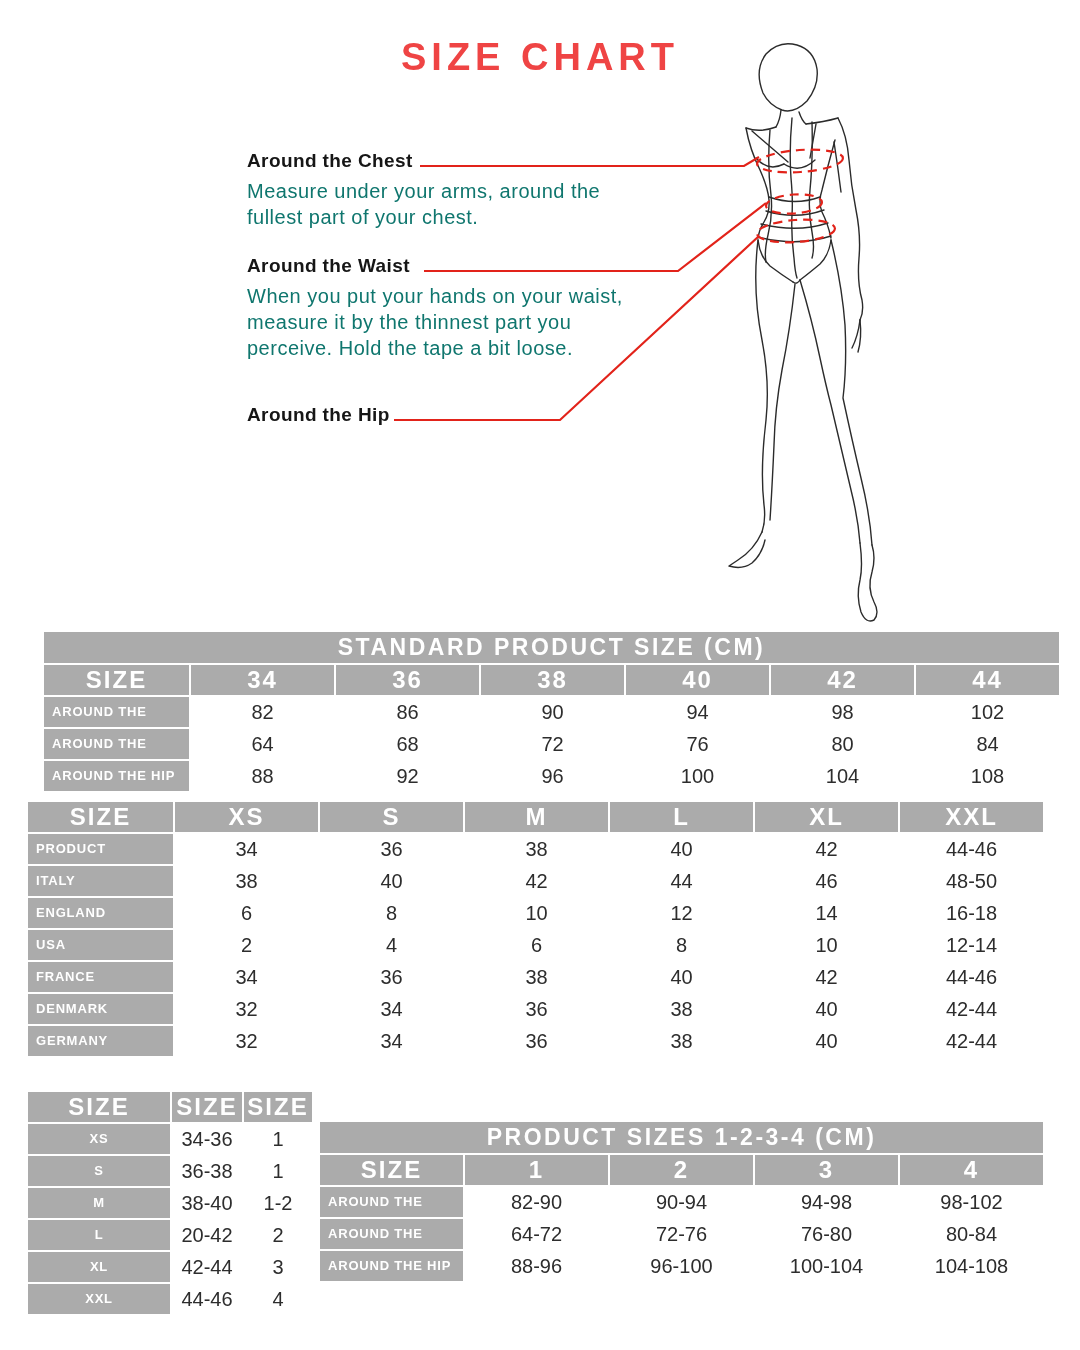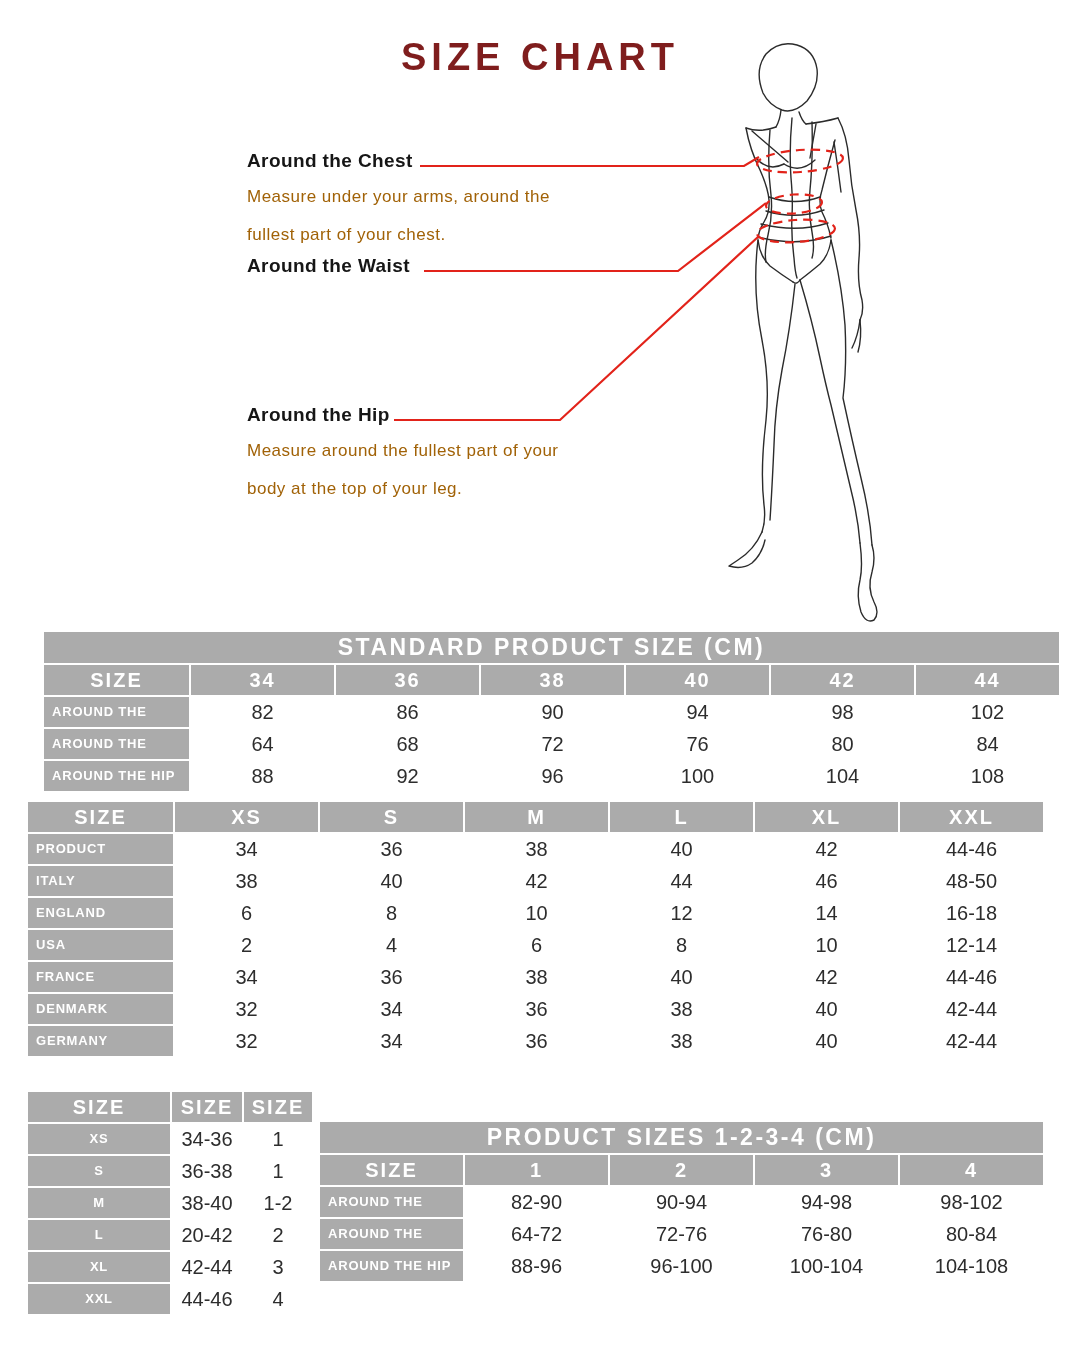--- a/index.html
+++ b/index.html
@@ -4,38 +4,38 @@
 <style>
   html,body{margin:0;padding:0;background:#fff;}
   .page{
     position:relative;width:1080px;height:1350px;background:#ffffff;
     font-family:"Liberation Sans","DejaVu Sans",sans-serif;overflow:hidden;
   }
   
   .hero{position:absolute;left:0;top:0;width:1080px;height:632px;}
   .page-title{
     position:absolute;left:0;top:36px;width:1080px;text-align:center;
-    font-size:38px;font-weight:700;letter-spacing:5px;color:#7f1d1d;margin:0;
+    font-size:38px;font-weight:700;letter-spacing:5px;color:#ef4444;margin:0;
   }
   .figure-svg{position:absolute;left:0;top:0;width:1080px;height:632px;}
   .guide{position:absolute;left:247px;width:400px;}
   .guide .g-label{font-size:19px;font-weight:700;color:#161616;letter-spacing:.4px;margin-bottom:6px;}
-  .guide .g-desc{font-size:17px;color:#a16207;line-height:38px;letter-spacing:.5px;white-space:pre-line;}
+  .guide .g-desc{font-size:20px;color:#0f766e;line-height:26px;letter-spacing:.5px;white-space:pre-line;}
   .g0{top:150px;}
   .g1{top:255px;}
   .g2{top:404px;}
   
   .tbl{position:absolute;}
   .t-title{
     height:31px;background:#ababab;color:#ffffff;text-align:center;
     font-size:23px;font-weight:700;letter-spacing:2.5px;line-height:31px;
   }
   .t-grid{display:grid;gap:2px;margin-top:2px;background:#ffffff;}
   .t-grid > div{height:30px;line-height:30px;overflow:hidden;}
-  .c-head{background:#ababab;color:#ffffff;font-weight:700;font-size:20px;
+  .c-head{background:#ababab;color:#ffffff;font-weight:700;font-size:24px;
           letter-spacing:2px;text-align:center;}
   .c-rowlabel{background:#ababab;color:#ffffff;font-weight:700;font-size:13px;
           letter-spacing:.8px;padding-left:8px;text-align:left;}
   .c-val{background:#ffffff;color:#2d2d2d;font-size:20px;text-align:center;font-weight:400;}
   .tbl-standard{left:28px;top:632px;width:1015px;padding-left:16px;}
   .tbl-standard .t-grid{grid-template-columns:145px repeat(6,1fr);}
   .tbl-international{left:28px;top:800px;width:1015px;}
   .tbl-international .t-grid{grid-template-columns:145px repeat(6,1fr);}
   .tbl-size-match{left:28px;top:1090px;width:284px;}
   .tbl-size-match .t-grid{grid-template-columns:142px 70px 1fr;}
@@ -98,25 +98,26 @@
 
     <h1 class="page-title">SIZE CHART</h1>
 
     <div class="guide g0">
       <div class="g-label">Around the Chest</div>
       <div class="g-desc">Measure under your arms, around the
 fullest part of your chest.</div>
     </div>
     <div class="guide g1">
       <div class="g-label">Around the Waist</div>
+      <div class="g-desc">When you put your hands on your waist,
+measure it by the thinnest part you
+perceive. Hold the tape a bit loose.</div>
     </div>
     <div class="guide g2">
       <div class="g-label">Around the Hip</div>
-      <div class="g-desc">Measure around the fullest part of your
-body at the top of your leg.</div>
     </div>
   </div>
 
   <div class="tbl tbl-standard">
     <div class="t-title">STANDARD PRODUCT SIZE (CM)</div>
     <div class="t-grid">
         <div class="c-head">SIZE</div>
         <div class="c-head">34</div>
         <div class="c-head">36</div>
         <div class="c-head">38</div>

